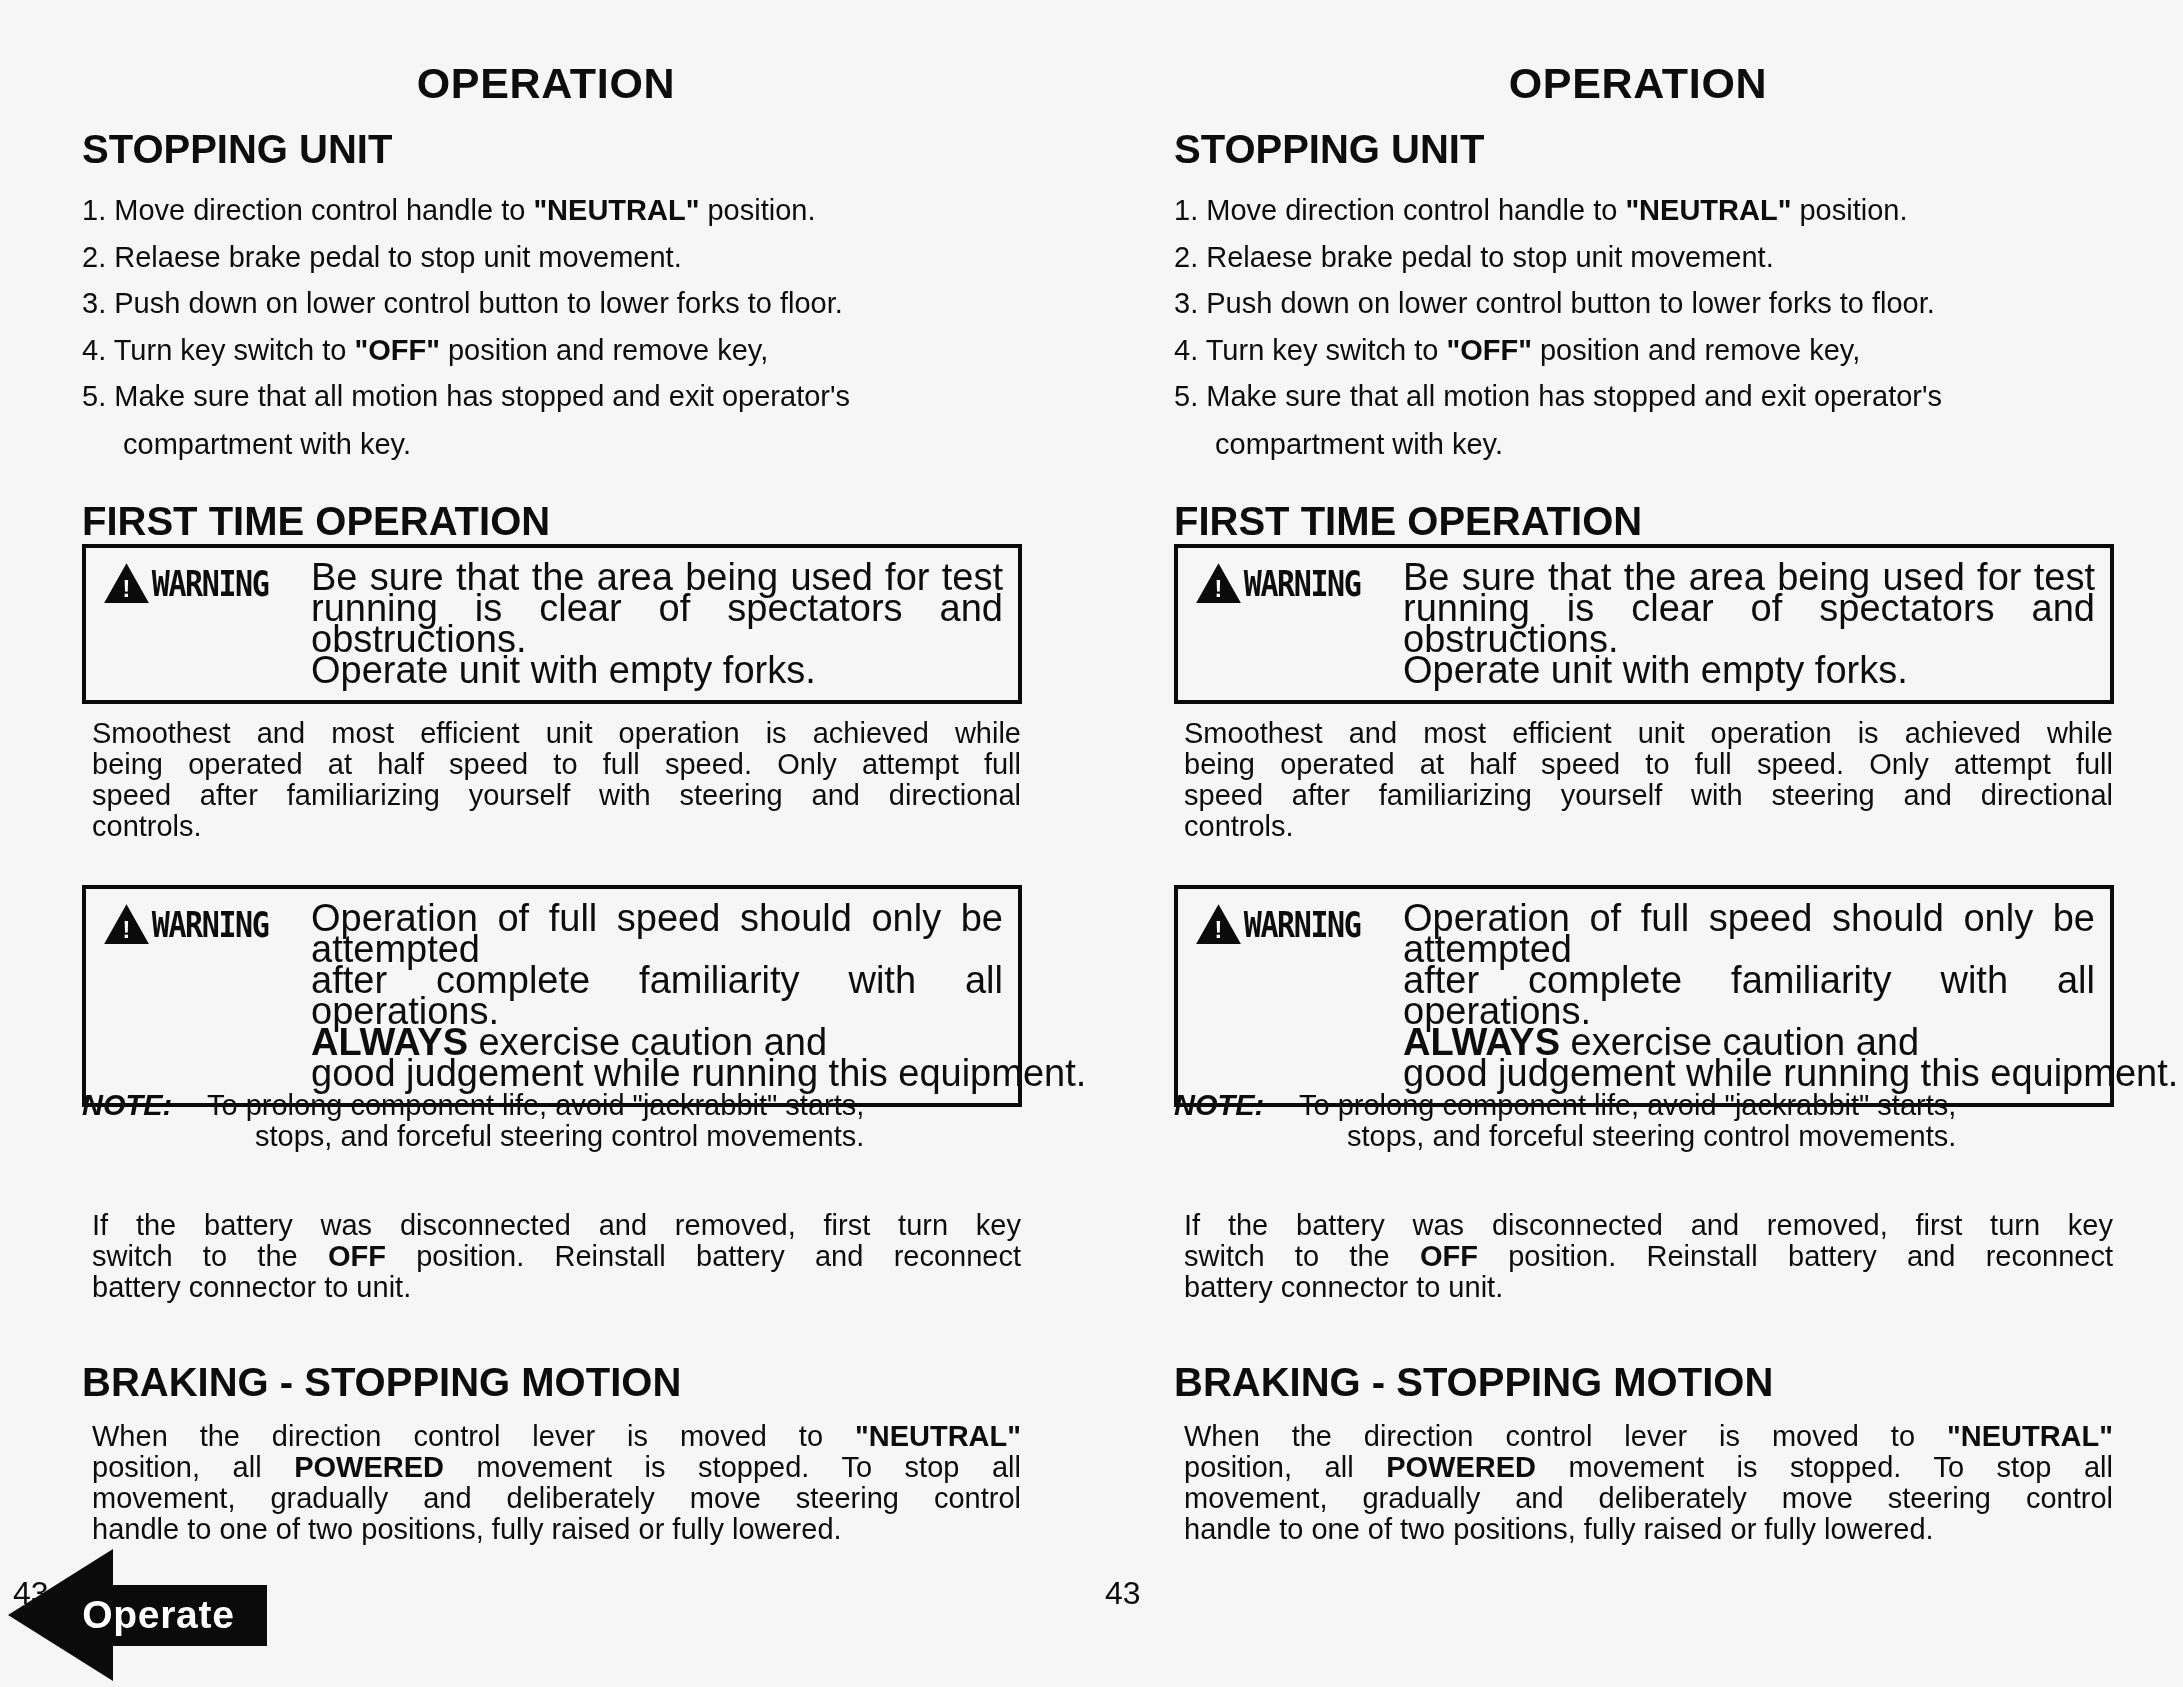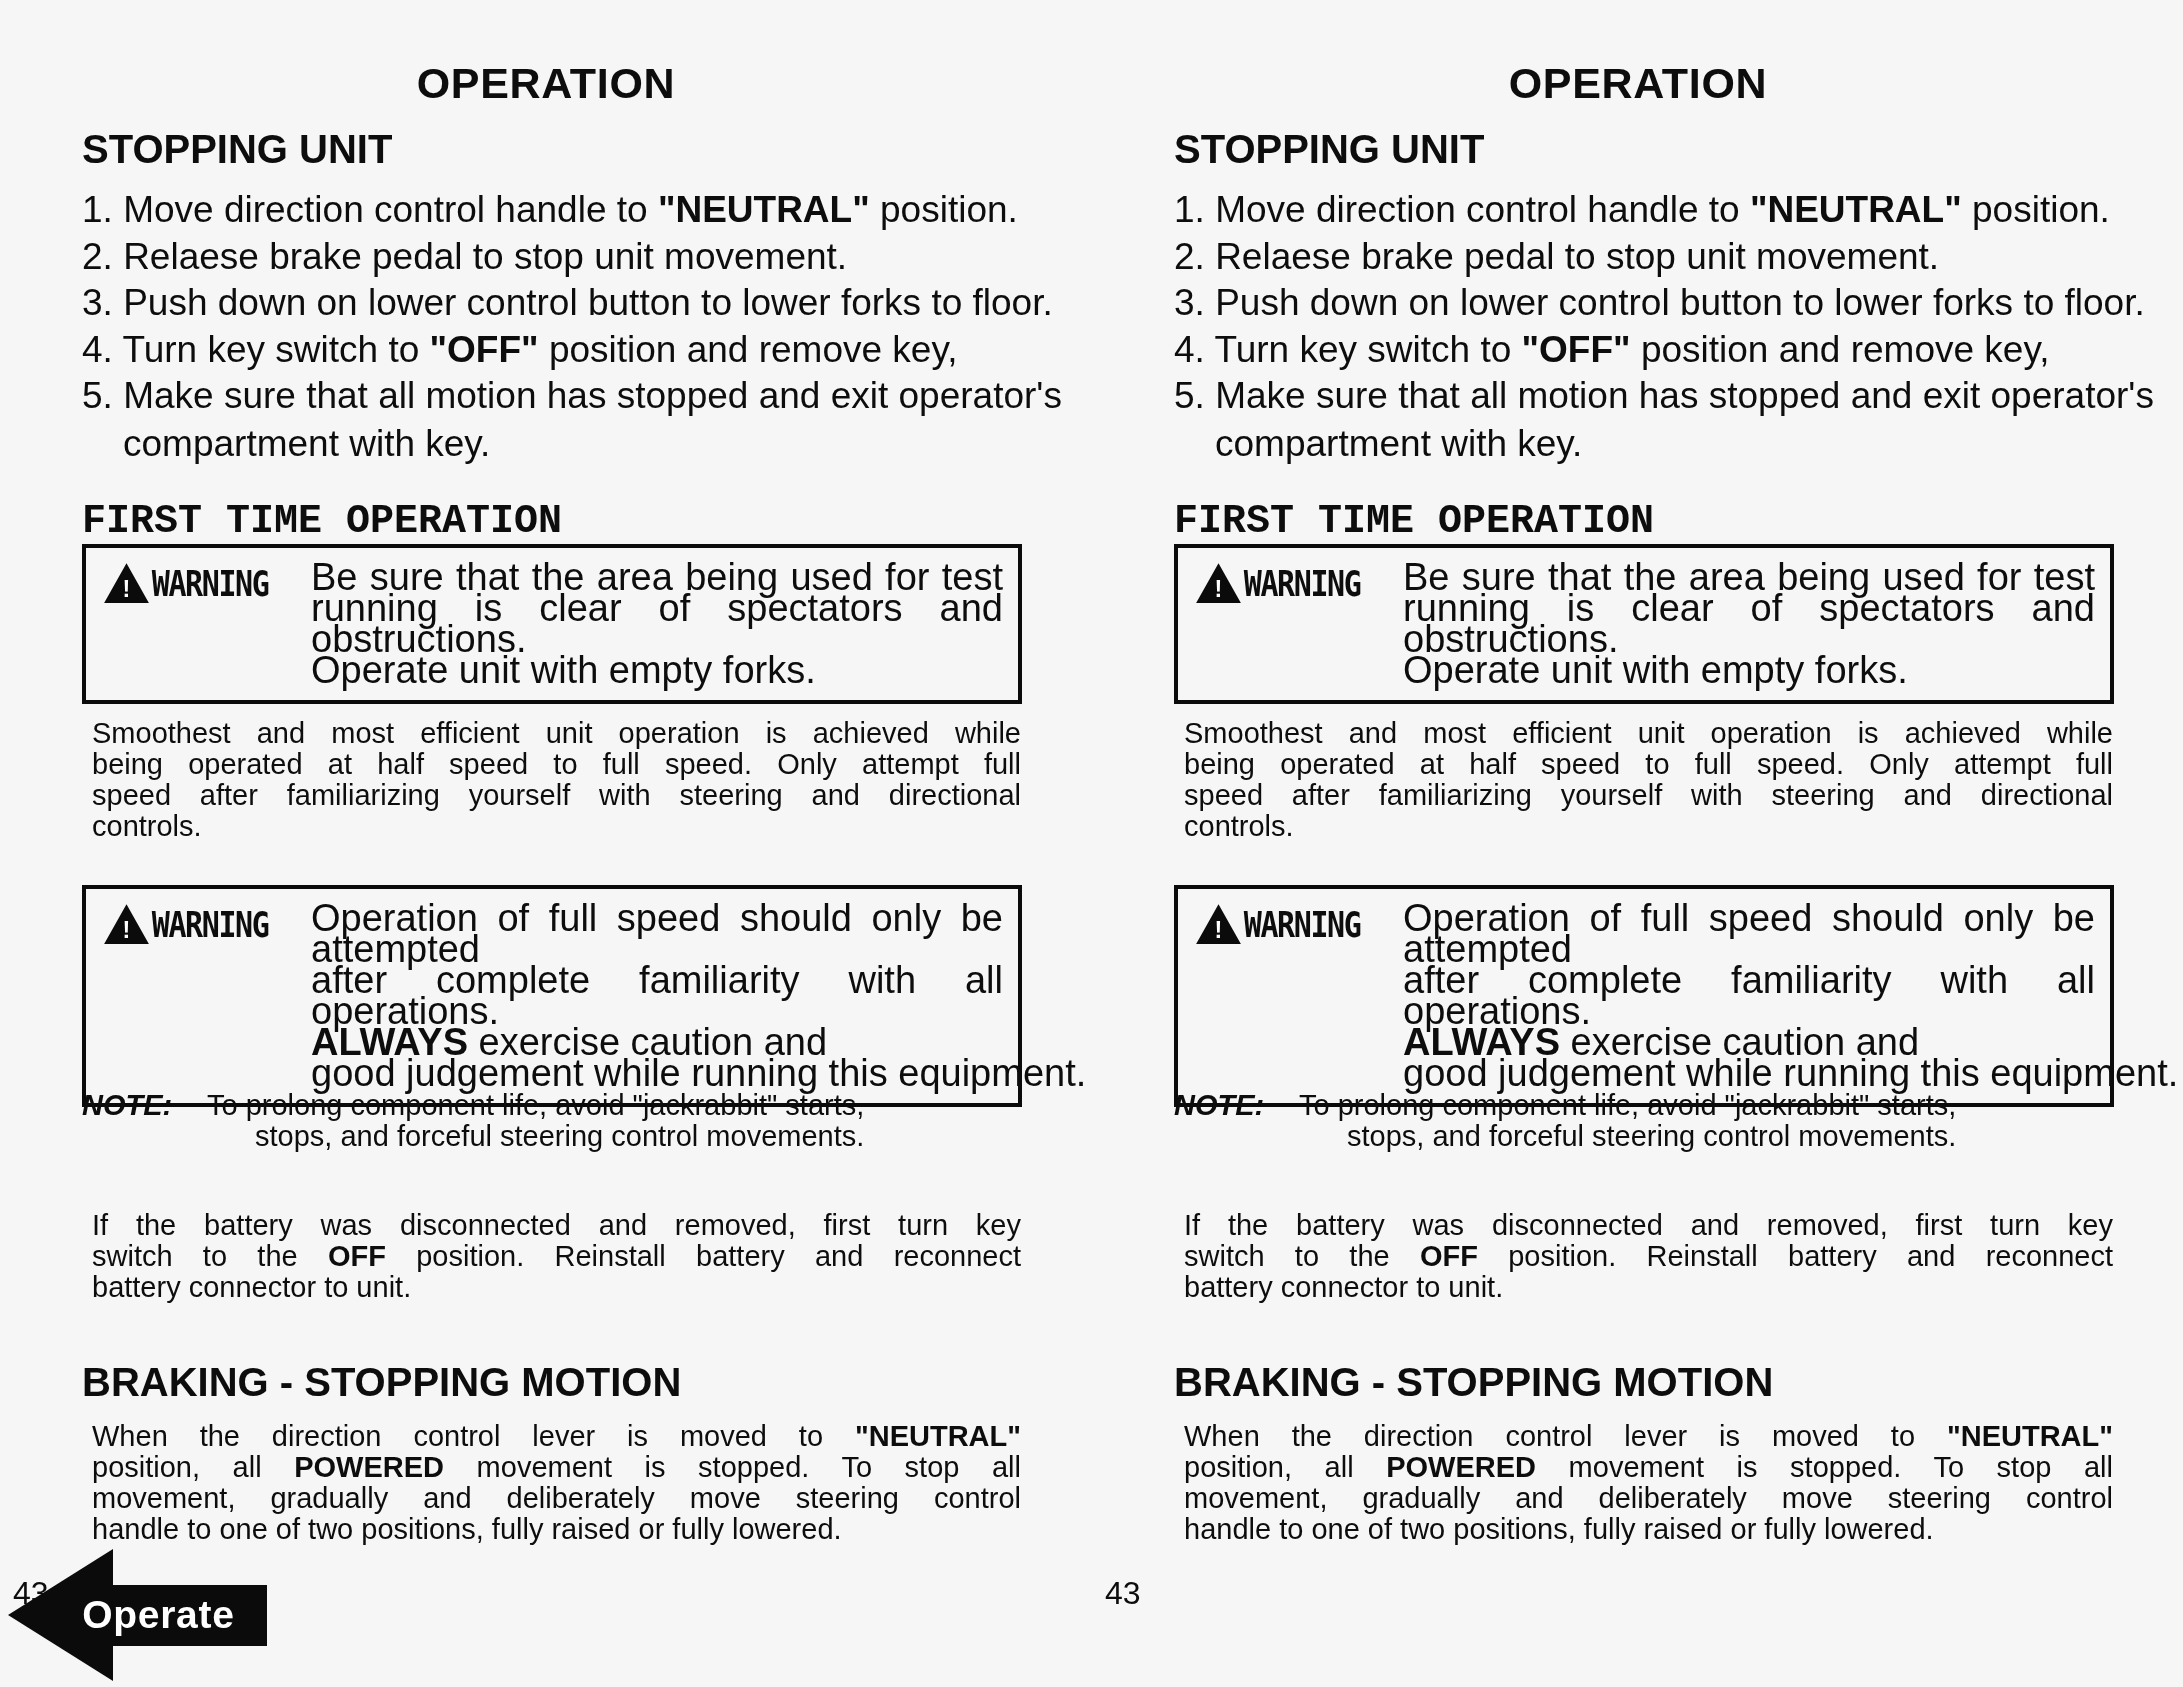--- a/index.html
+++ b/index.html
@@ -20,24 +20,24 @@
   .title {
     top:59px; left:0; width:1092px;
     text-align:center; font-size:43px; font-weight:bold; letter-spacing:0.7px;
     margin:0;
   }
   .h {
     left:82px; width:929px;
     font-size:40px; font-weight:bold; margin:0; letter-spacing:0;
   }
   .h-stop  { top:127px; }
-  .h-first { top:499px;font-family:Liberation Mono, monospace; }
+  .h-first { top:499px; }
   .h-brake { top:1360px; }
 
-  .list { top:194px; left:82px; width:958px; font-size:37px; }
+  .list { top:194px; left:82px; width:958px; font-size:29px; }
   .li { line-height:32px; margin-bottom:14.5px; white-space:nowrap; }
   .li b { font-weight:bold; }
   .wrap2 { margin-top:16px; padding-left:41px; line-height:32px; }
   .wrap2:empty { display:none; }
 
   .para { left:92px; width:929px; font-size:29px; }
   .p-smooth { top:718px; }
   .p-batt   { top:1210px; }
   .p-when   { top:1421px; }
   .ln { line-height:31px; white-space:nowrap; }

